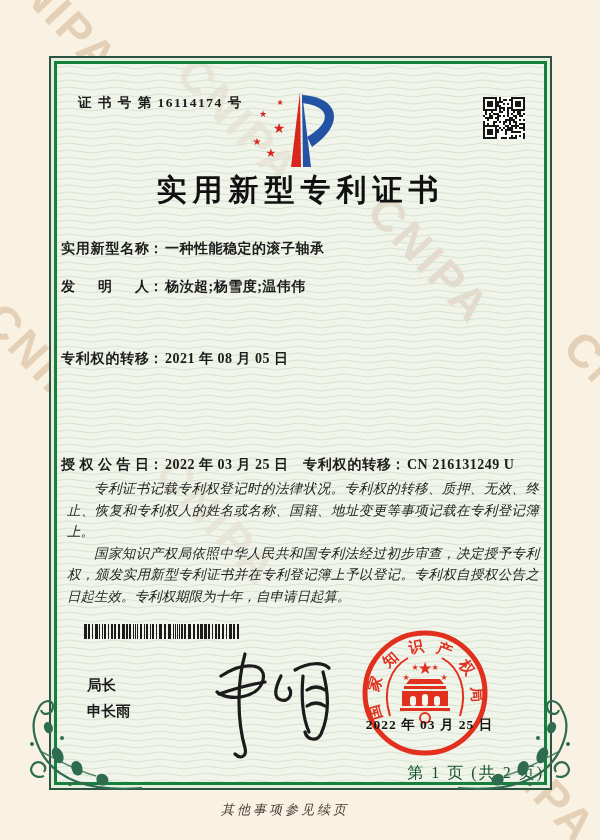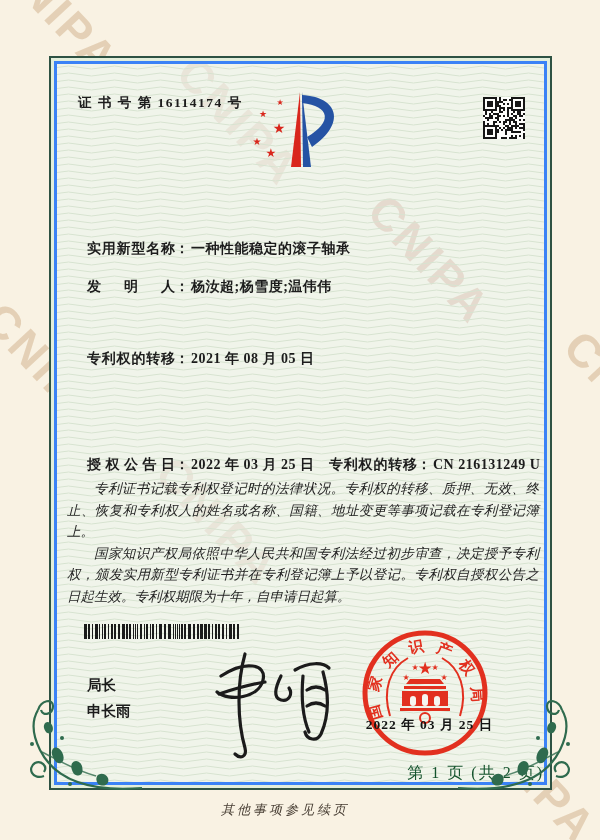--- a/index.html
+++ b/index.html
@@ -20,21 +20,21 @@
   .wm.inner{color:rgba(204,158,142,.30);z-index:1;}
   .wm.faint{color:rgba(204,158,142,.18);}
   
   .frame{
     position:absolute;left:49px;top:56px;width:503px;height:734px;
     box-sizing:border-box;z-index:2;
     border:2px solid #2e5243;background:#e3eedb;padding:3px;
   }
   .frame-inner{
     position:relative;box-sizing:border-box;width:100%;height:100%;
-    border:3px solid #3b82f6;background:#f0f4ea;overflow:hidden;
+    border:3px solid #15803d;background:#f0f4ea;overflow:hidden;
   }
   .waves{position:absolute;left:0;top:0;z-index:0;}
   .frame-inner>*{z-index:2;}
   .frame-inner>.wm{z-index:1;}
   
   .cert-no{
     position:absolute;left:21px;top:30px;
     font-size:13.5px;font-weight:600;letter-spacing:1.5px;
   }
   .logo{position:absolute;left:193px;top:24px;width:105px;height:84px;}
@@ -43,21 +43,21 @@
     position:absolute;left:426px;top:33px;width:42px;height:42px;
     display:grid;grid-template-rows:repeat(21,2px);grid-template-columns:repeat(21,2px);
     background:#fdfdfb;
   }
   .qr i{background:#161616;display:block;}
   .doc-title{
     position:absolute;left:0;top:106px;width:100%;text-align:center;
     font-size:30px;font-weight:bold;letter-spacing:6px;color:#101010;
   }
   
-  .row{position:absolute;left:30px;width:460px;height:20px;font-size:14px;font-weight:600;}
+  .row{position:absolute;left:4px;width:460px;height:20px;font-size:14px;font-weight:600;}
   .flabel{
     display:inline-block;width:88px;vertical-align:top;
     text-align:justify;text-align-last:justify;
   }
   .colon{display:inline-block;margin:0 2px 0 0;}
   .fvalue{letter-spacing:.5px;}
   .pair2{position:absolute;left:242px;top:0;}
   
   .legal{
     position:absolute;left:10px;top:414px;width:472px;
@@ -368,20 +368,21 @@
         <i style="grid-area: 21 / 10;"></i>
         <i style="grid-area: 21 / 11;"></i>
         <i style="grid-area: 21 / 12;"></i>
         <i style="grid-area: 21 / 14;"></i>
         <i style="grid-area: 21 / 15;"></i>
         <i style="grid-area: 21 / 16;"></i>
         <i style="grid-area: 21 / 17;"></i>
         <i style="grid-area: 21 / 21;"></i>
       </div>
 
+    <div class="doc-title">实用新型专利证书</div>
 
     <div class="row" style="top:176px">
       <span class="flabel">实用新型名称</span><span class="colon">：</span><span class="fvalue">一种性能稳定的滚子轴承</span>
     </div>
     <div class="row" style="top:214px">
       <span class="flabel">发明人</span><span class="colon">：</span><span class="fvalue">杨汝超;杨雪度;温伟伟</span>
     </div>
     <div class="row" style="top:286px">
       <span class="flabel">专利权的转移</span><span class="colon">：</span><span class="fvalue">2021 年 08 月 05 日</span>
     </div>

